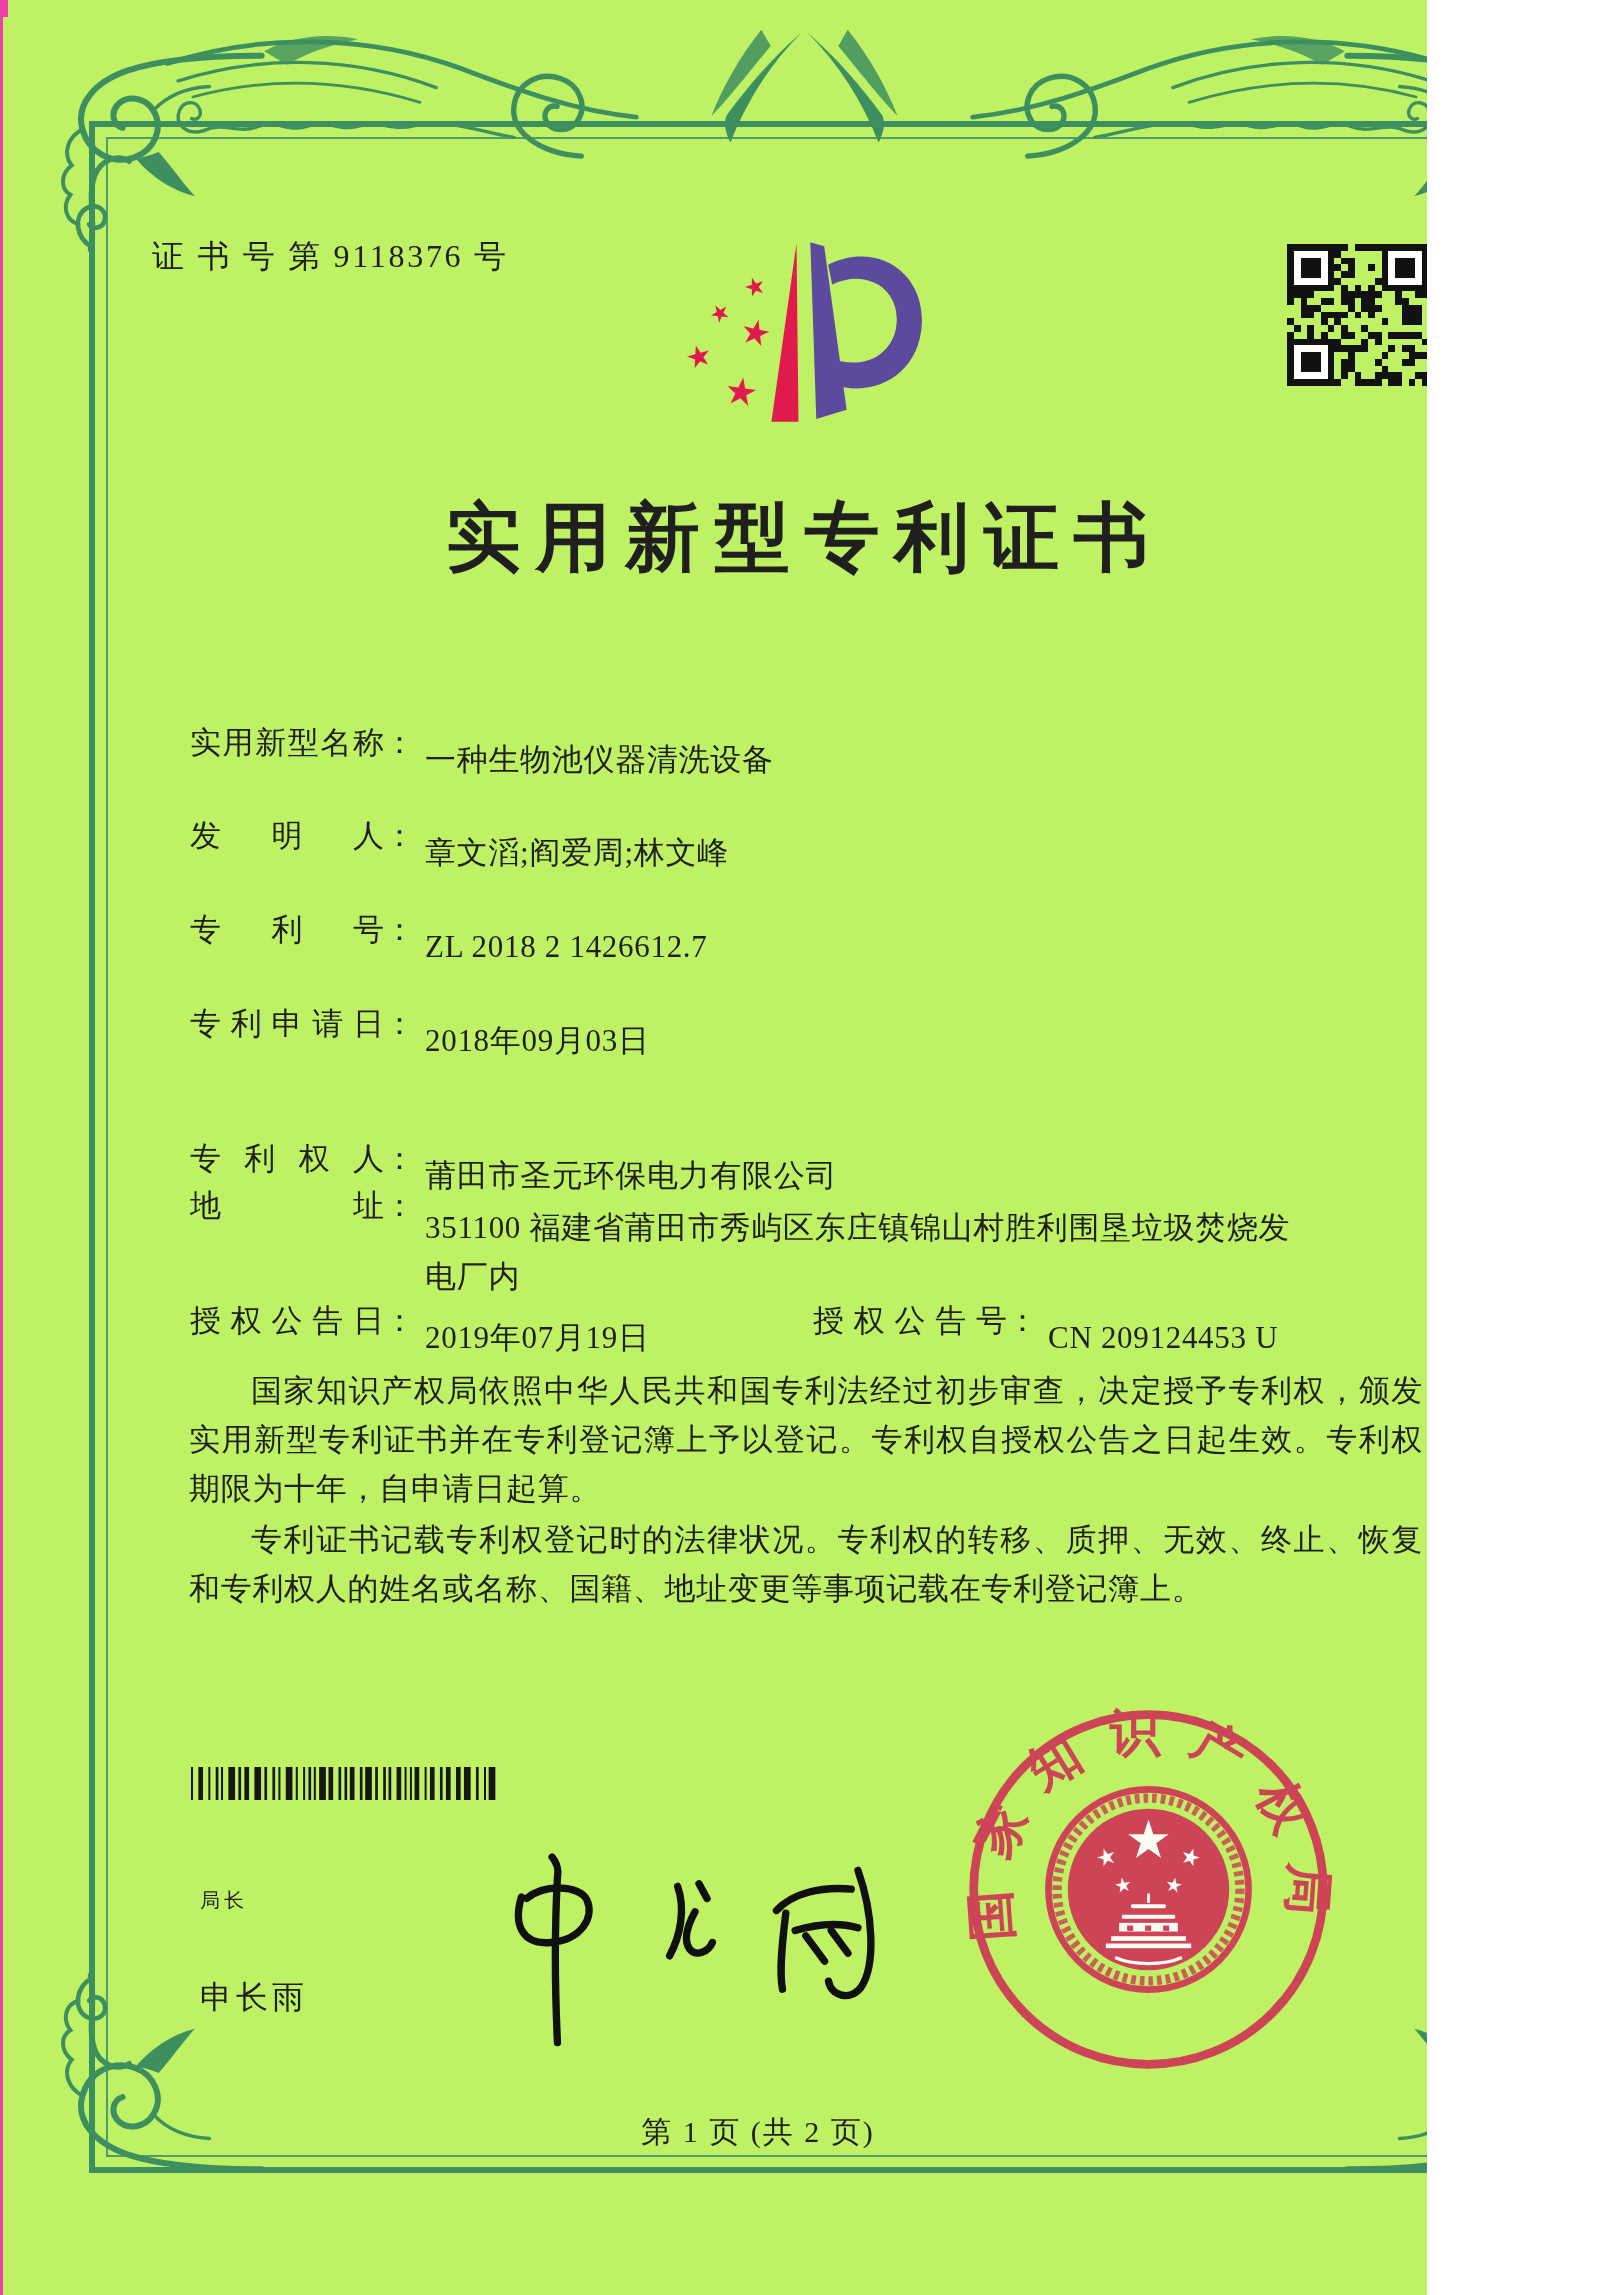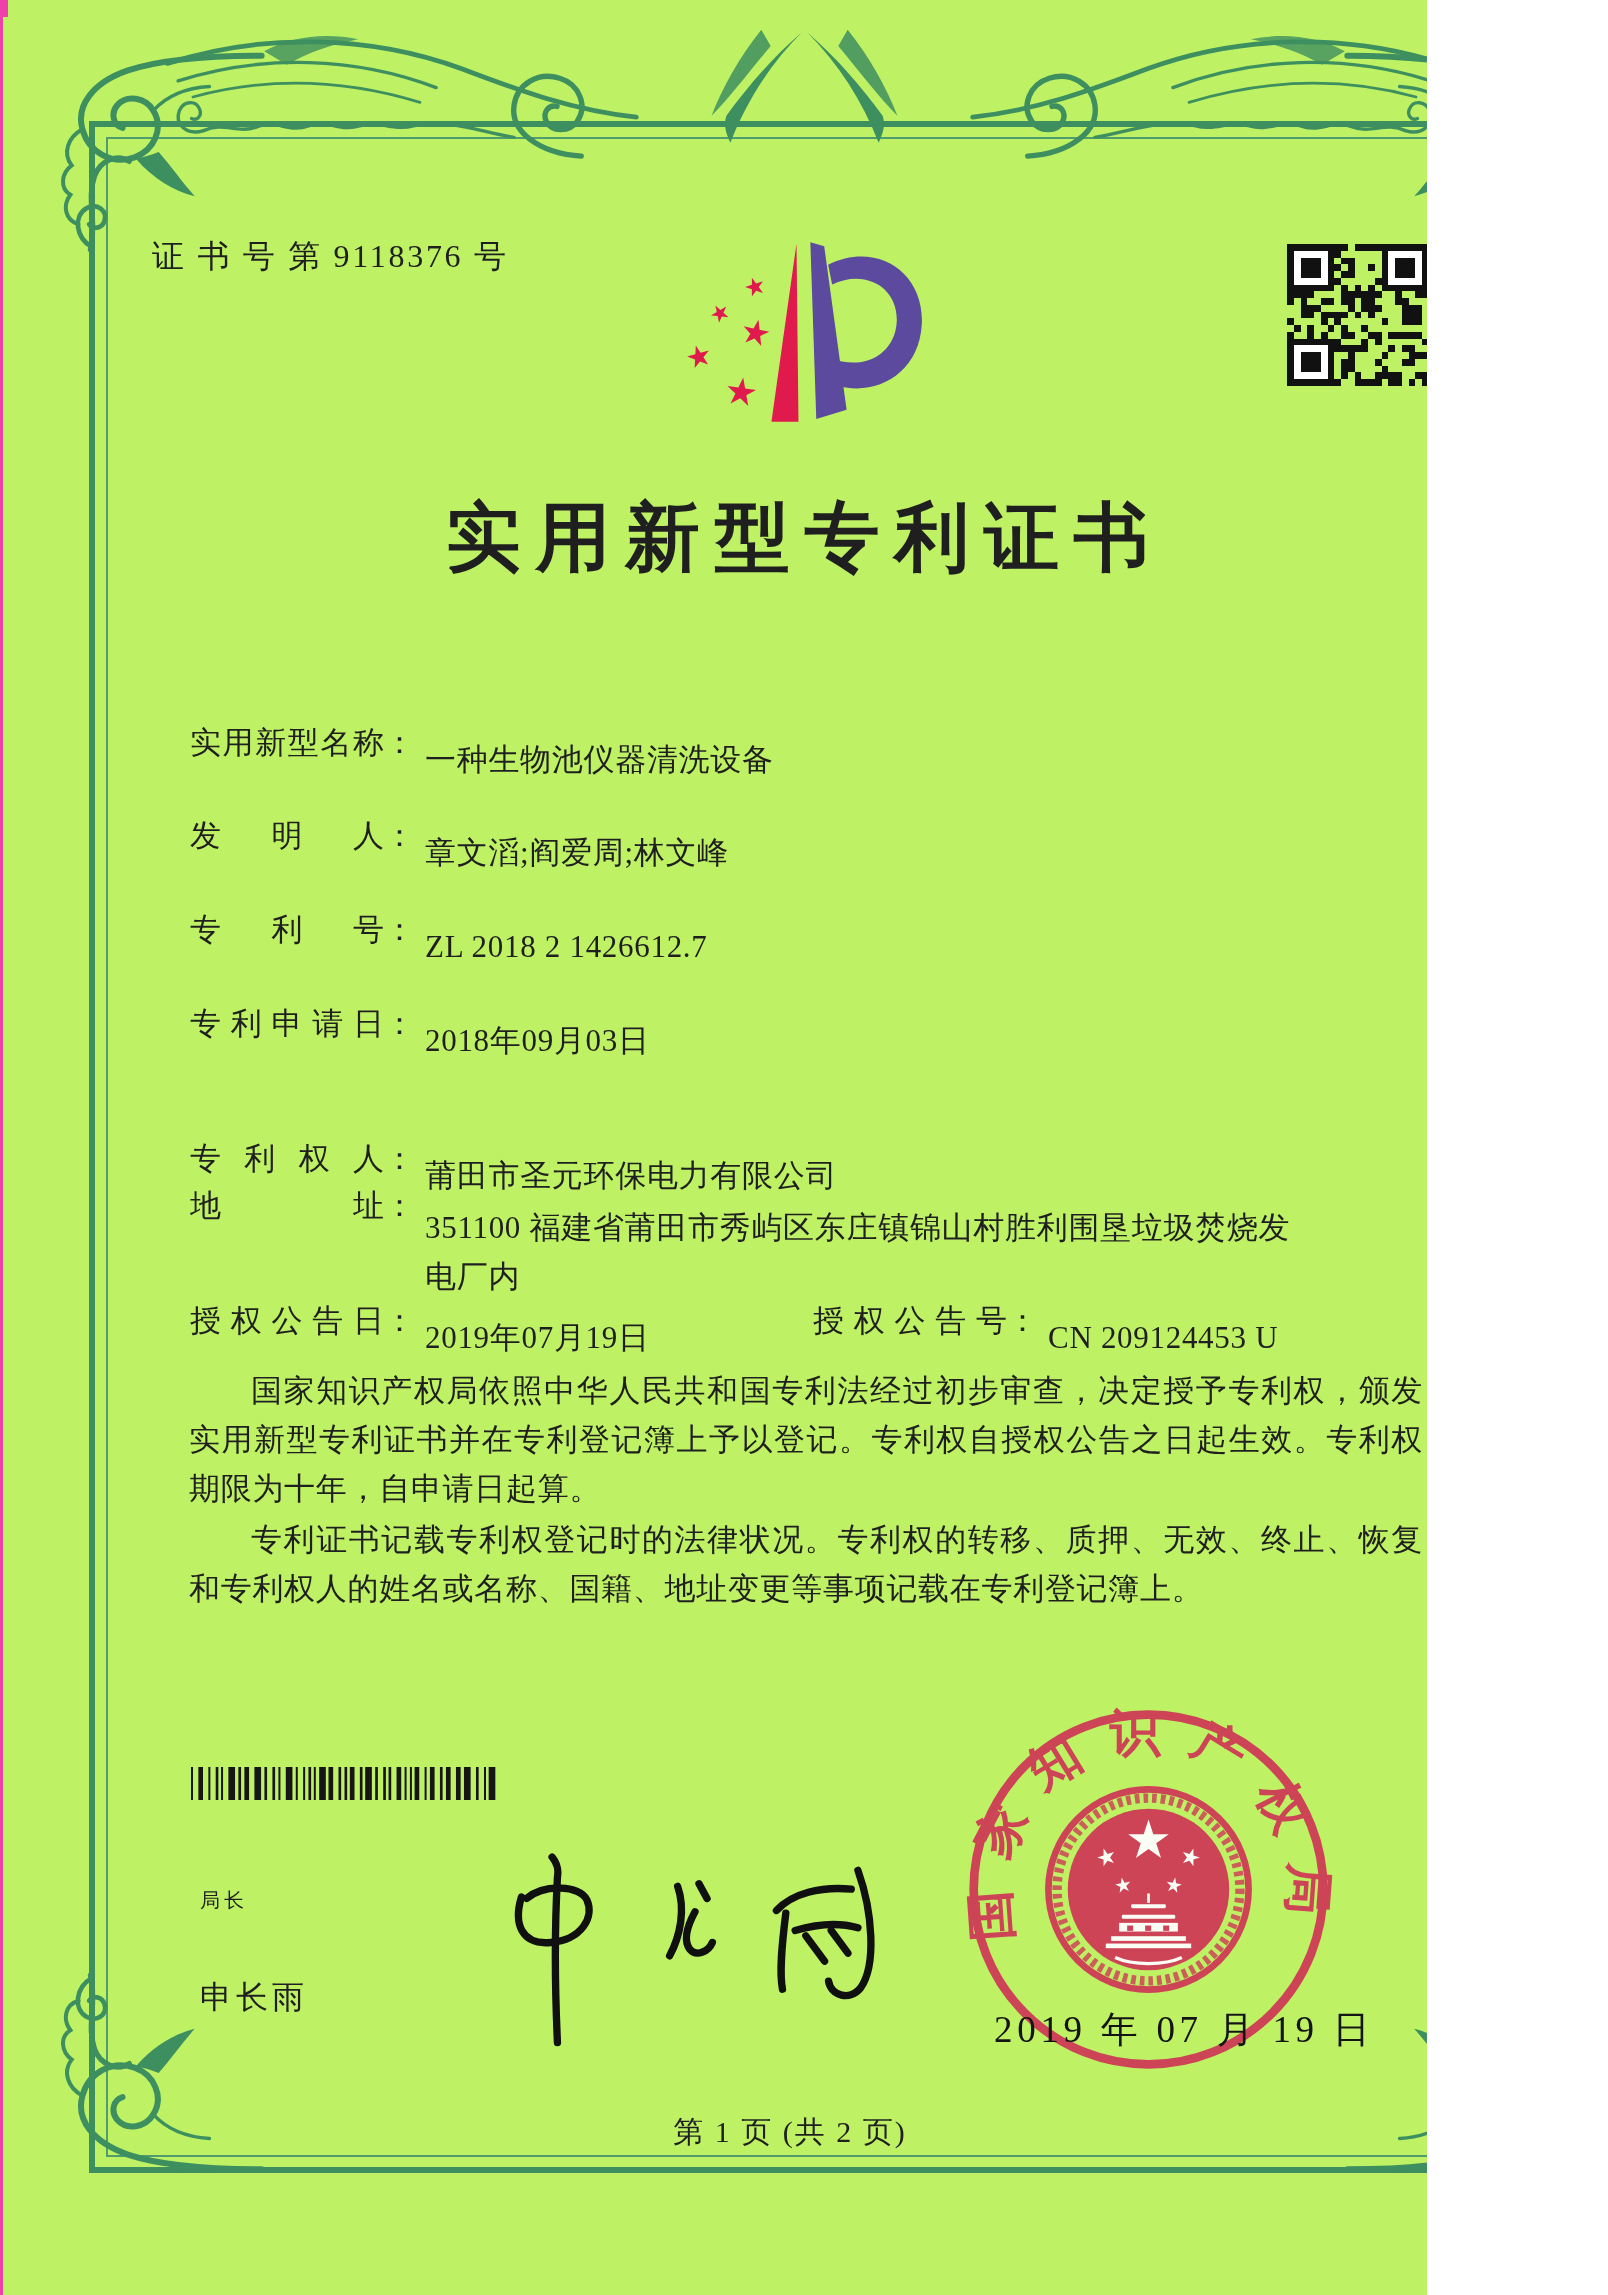--- a/index.html
+++ b/index.html
@@ -37,21 +37,21 @@
   
   .para{position:absolute;left:189px;width:1234px;font-size:31px;line-height:49px;
         text-align:justify;text-indent:2em;letter-spacing:0.7px;}
   
   .barcode{position:absolute;left:191px;top:1767px;width:305px;height:33px;}
   .sig-title{position:absolute;left:200px;top:1887px;font-size:20px;letter-spacing:4px;}
   .sig-name{position:absolute;left:200px;top:1976px;font-size:32px;letter-spacing:4px;}
   .signature{position:absolute;left:457px;top:1845px;width:468px;height:207px;}
   .seal{position:absolute;left:963px;top:1704px;width:371px;height:371px;opacity:.93;}
   .seal-date{position:absolute;left:994px;top:2005px;font-size:37px;letter-spacing:4.7px;color:#141414;z-index:5;white-space:nowrap;}
-  .page-info{position:absolute;left:0;top:2112px;width:1516px;text-align:center;font-size:30px;letter-spacing:2px;margin-left:32px;}
+  .page-info{position:absolute;left:0;top:2112px;width:1516px;text-align:center;font-size:30px;letter-spacing:2px;}
   .footer-note{position:absolute;left:0;top:2212px;width:1529px;text-align:center;font-size:29px;letter-spacing:6.7px;color:#2a2a2a;}
 </style>
 </head>
 <body>
 
 <div class="page">
 
   <svg width="0" height="0" style="position:absolute">
     <defs>
       <path id="star" d="M0,-1 L-0.225,-0.309 L-0.951,-0.309 L-0.363,0.118 L-0.588,0.809 L0,0.382 L0.588,0.809 L0.363,0.118 L0.951,-0.309 L0.225,-0.309 Z"></path>
@@ -391,18 +391,17 @@
         <rect x="214" y="359" width="128" height="7"></rect>
       </g>
       <g fill="#cf3757">
         <rect x="246" y="332" width="9" height="8"></rect>
         <rect x="273" y="332" width="9" height="8"></rect>
         <rect x="300" y="332" width="9" height="8"></rect>
       </g>
       <path d="M228,380 C254,392 302,392 328,380" fill="none" stroke="#ffffff" stroke-width="5"></path>
     </g>
   </svg>
-  <div class="seal-date">2019 年 07 月 19 日</div>
 
   <div class="page-info">第 1 页 (共 2 页)</div>
 
 </div>
 
 
 </body></html>

